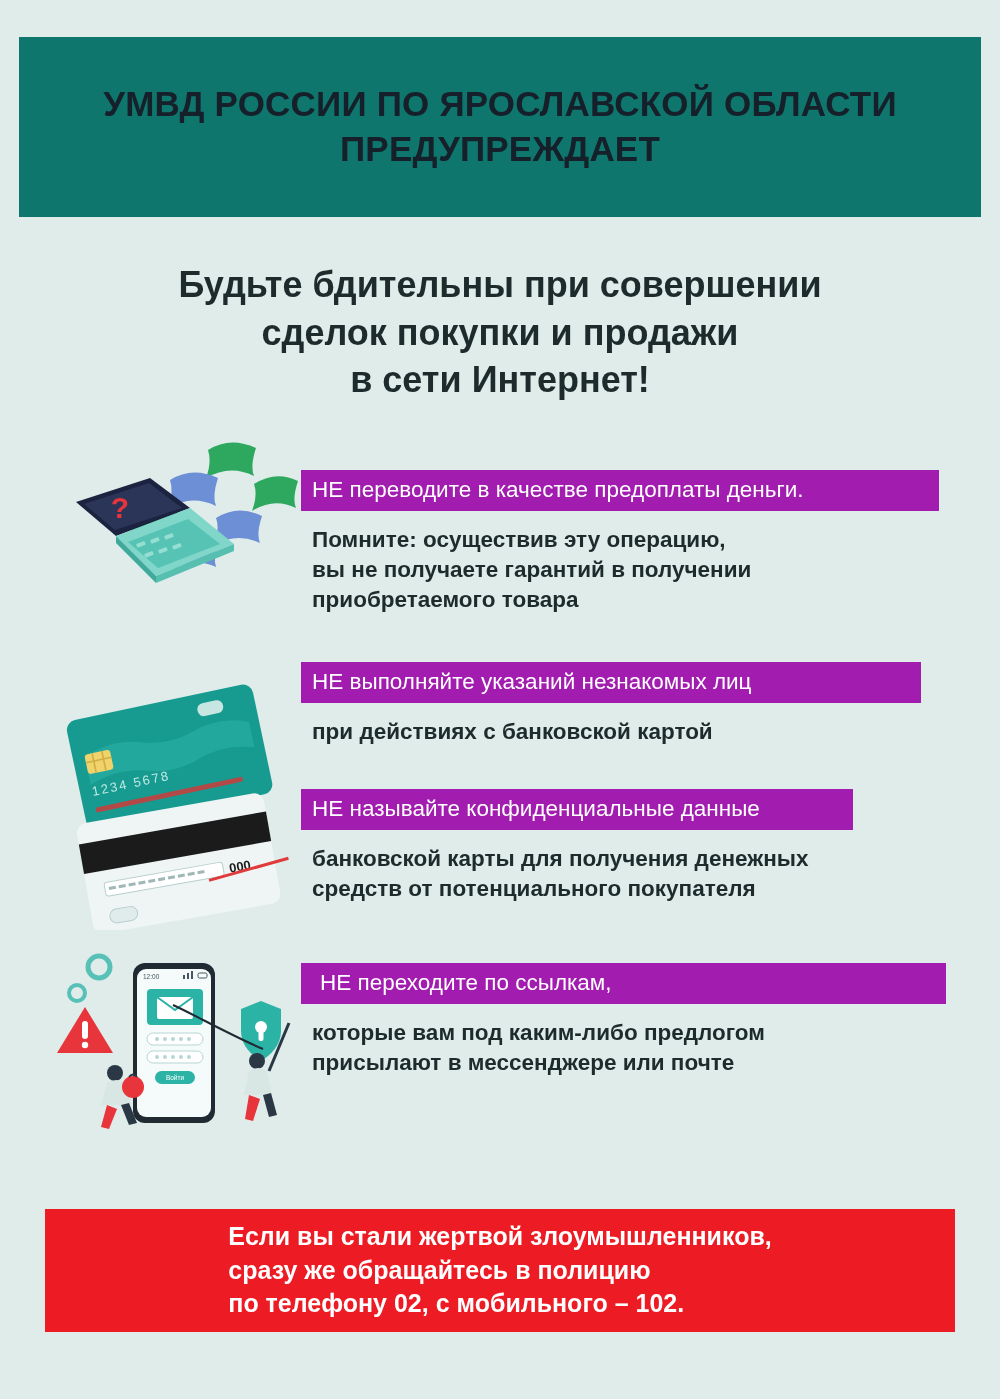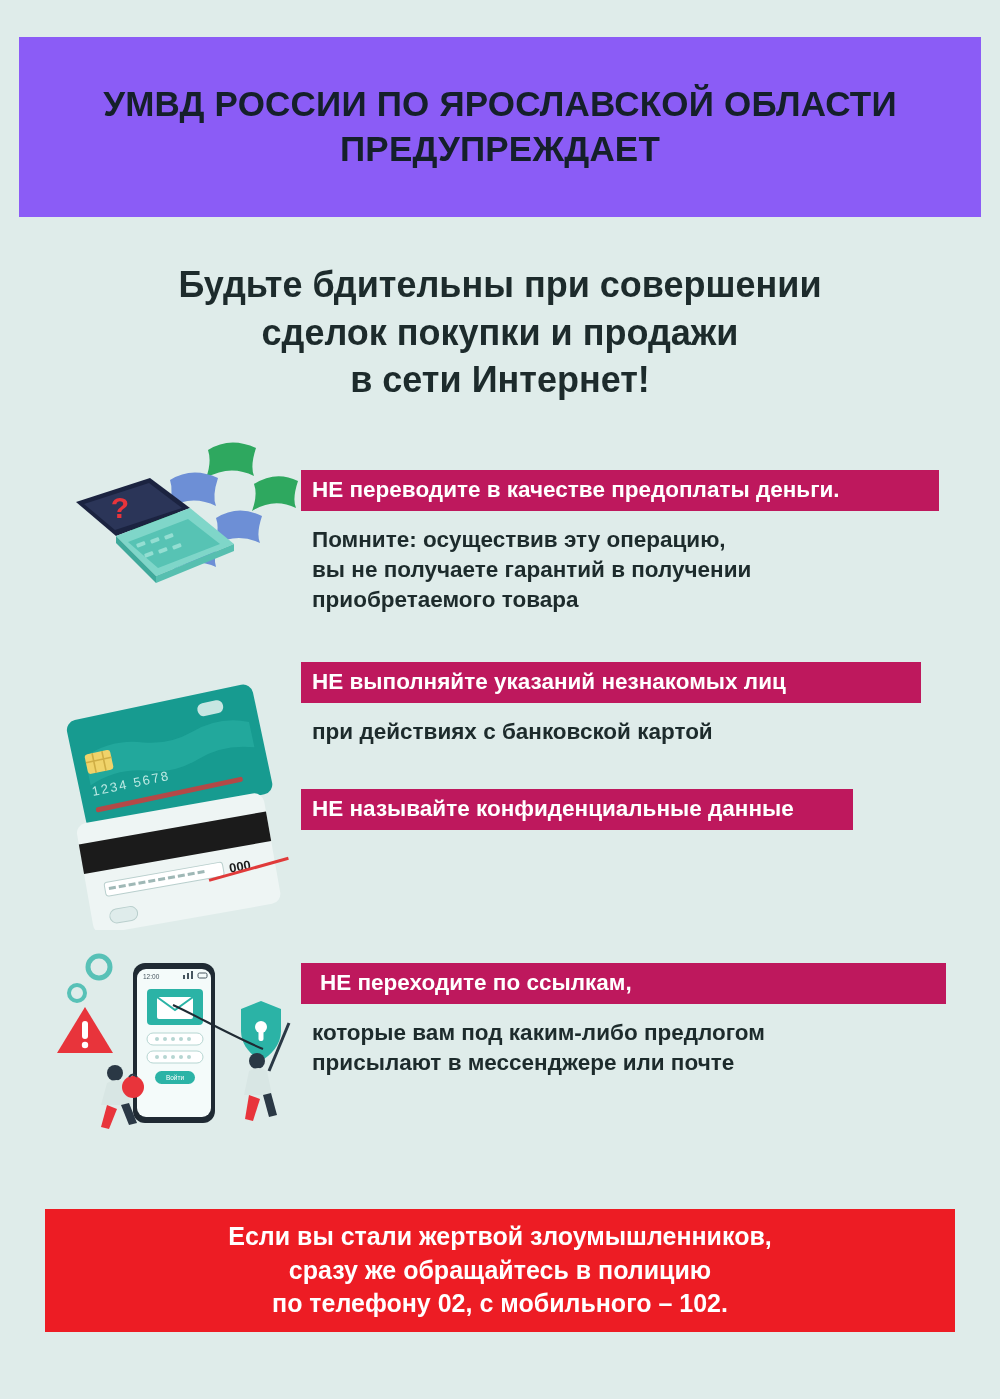--- a/index.html
+++ b/index.html
@@ -22,21 +22,21 @@
     background: #dfecea;
     box-sizing: border-box;
   }
   
   .header-band {
     position: absolute;
     left: 19px;
     top: 37px;
     width: 962px;
     height: 180px;
-    background: #8b5cf6;
+    background: #0f766e;
     display: flex;
     align-items: center;
     justify-content: center;
   }
   .header-title {
     font-size: 35px;
     font-weight: bold;
     line-height: 1.28;
     text-align: center;
     letter-spacing: 0.2px;
@@ -56,24 +56,24 @@
     line-height: 1.32;
     color: #1d2b2c;
     white-space: pre-line;
     margin-top: 13px;
   }
   
   .block {
     position: absolute;
   }
   .redbar {
-    background: #be185d;
+    background: #a21caf;
     color: #ffffff;
     font-size: 22.5px;
-    font-weight: bold;
+    font-weight: normal;
     line-height: 1.15;
     padding: 7px 10px 8px 11px;
     box-sizing: border-box;
     display: block;
   }
   .body-text {
     font-size: 22.5px;
     font-weight: bold;
     line-height: 1.33;
     color: #1d2b2c;
@@ -101,21 +101,20 @@
     background: #ed1c24;
     display: flex;
     align-items: center;
     justify-content: center;
   }
   .footer-text {
     color: #ffffff;
     font-size: 25px;
     font-weight: bold;
     line-height: 1.35;
-    text-align: center;
     white-space: pre-line;
   }
   
   .illus { position: absolute; }
 
   
   #illus-laptop { left: 58px; top: 440px; width: 240px; height: 200px; }
 
   
   #illus-cards { left: 55px; top: 680px; width: 240px; height: 250px; }
@@ -294,20 +293,22 @@
 приобретаемого товара</div>
   </div>
 
   <div class="block" id="block2">
     <div class="redbar">НЕ выполняйте указаний незнакомых лиц</div>
     <div class="body-text">при действиях с банковской картой</div>
   </div>
 
   <div class="block" id="block3">
     <div class="redbar">НЕ называйте конфиденциальные данные</div>
+    <div class="body-text">банковской карты для получения денежных
+средств от потенциального покупателя</div>
   </div>
 
   <div class="block" id="block4">
     <div class="redbar">НЕ переходите по ссылкам,</div>
     <div class="body-text">которые вам под каким-либо предлогом
 присылают в мессенджере или почте</div>
   </div>
 
 
   <div class="footer-band">

